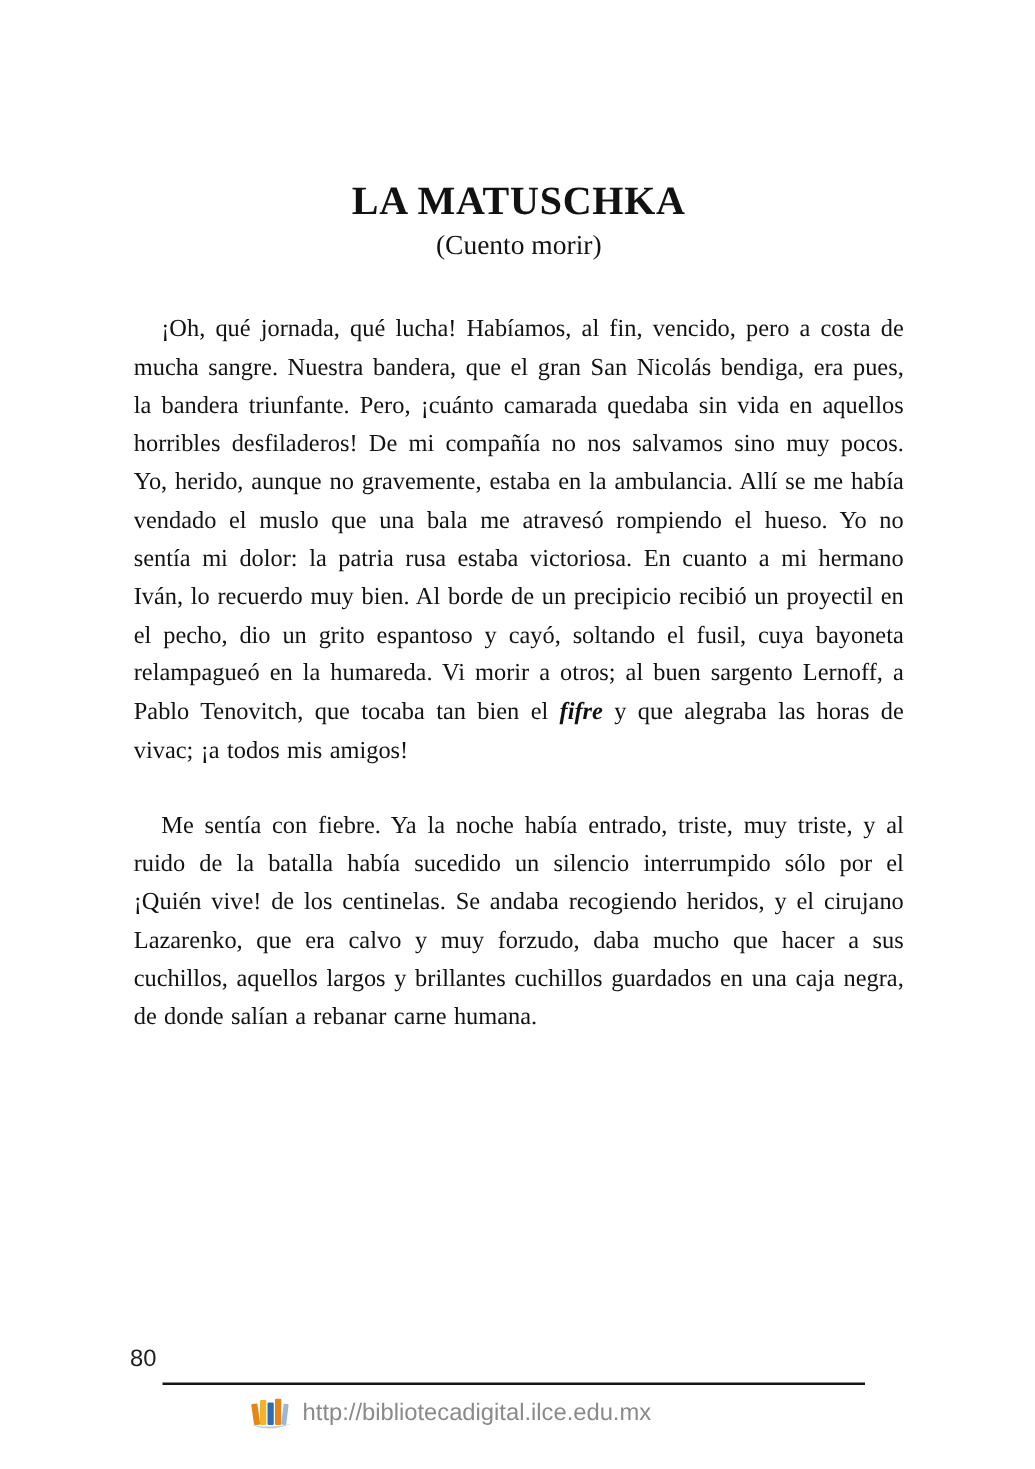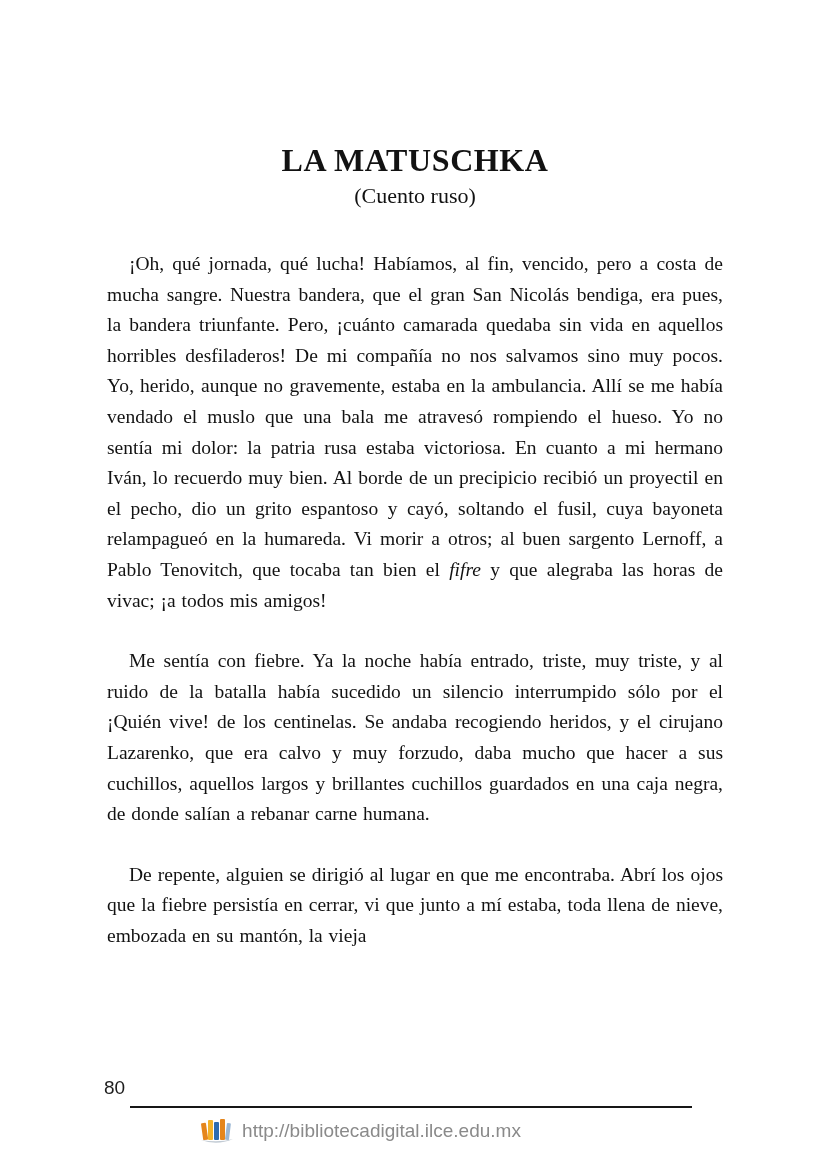--- a/index.html
+++ b/index.html
@@ -43,20 +43,21 @@
   .body-par {
     font-size: 19.5px;
     line-height: 30.6px;
     text-align: justify;
     text-indent: 22px;
     margin: 0 0 30px 0;
     word-spacing: 1px;
   }
   .body-par i {
     font-style: italic;
+    font-weight: bold;
   }
   .page-number {
     position: absolute;
     left: 104px;
     top: 1077px;
     font-family: "Liberation Sans", sans-serif;
     font-size: 19px;
     color: #1d1d1d;
   }
   .footer-rule {
@@ -89,27 +90,26 @@
     height: 30px;
   }
 </style>
 </head>
 <body>
 
 <div class="page">
 
   <div class="content">
     <h1 class="title">LA MATUSCHKA</h1>
-    <h2 class="subtitle">(Cuento ruso)</h2>
+    <h2 class="subtitle">(Cuento morir)</h2>
 
     <p class="body-par"><span>¡Oh, qué jornada, qué lucha! Habíamos, al fin, vencido, pero a costa de mucha sangre. Nuestra bandera, que el gran San Nicolás bendiga, era pues, la bandera triunfante. Pero, ¡cuánto camarada quedaba sin vida en aquellos horribles desfiladeros! De mi compañía no nos salvamos sino muy pocos. Yo, herido, aunque no gravemente, estaba en la ambulancia. Allí se me había vendado el muslo que una bala me atravesó rompiendo el hueso. Yo no sentía mi dolor: la patria rusa estaba victoriosa. En cuanto a mi hermano Iván, lo recuerdo muy bien. Al borde de un precipicio recibió un proyectil en el pecho, dio un grito espantoso y cayó, soltando el fusil, cuya bayoneta relampagueó en la humareda. Vi morir a otros; al buen sargento Lernoff, a Pablo Tenovitch, que tocaba tan bien el </span><i>fifre</i><span> y que alegraba las horas de vivac; ¡a todos mis amigos!</span></p>
 
     <p class="body-par">Me sentía con fiebre. Ya la noche había entrado, triste, muy triste, y al ruido de la batalla había sucedido un silencio interrumpido sólo por el ¡Quién vive! de los centinelas. Se andaba recogiendo heridos, y el cirujano Lazarenko, que era calvo y muy forzudo, daba mucho que hacer a sus cuchillos, aquellos largos y brillantes cuchillos guardados en una caja negra, de donde salían a rebanar carne humana.</p>
 
-    <p class="body-par">De repente, alguien se dirigió al lugar en que me encontraba. Abrí los ojos que la fiebre persistía en cerrar, vi que junto a mí estaba, toda llena de nieve, embozada en su mantón, la vieja</p>
   </div>
 
   <div class="page-number">80</div>
 
   <div class="footer-rule"></div>
 
   <div class="footer-bar">
     <span class="books-icon">
       <svg viewBox="0 0 36 30" width="36" height="30" aria-hidden="true">
         <path d="M2 24 Q 18 30 34 23 Q 20 27 2 24 Z" fill="#c2cbd4"></path>

